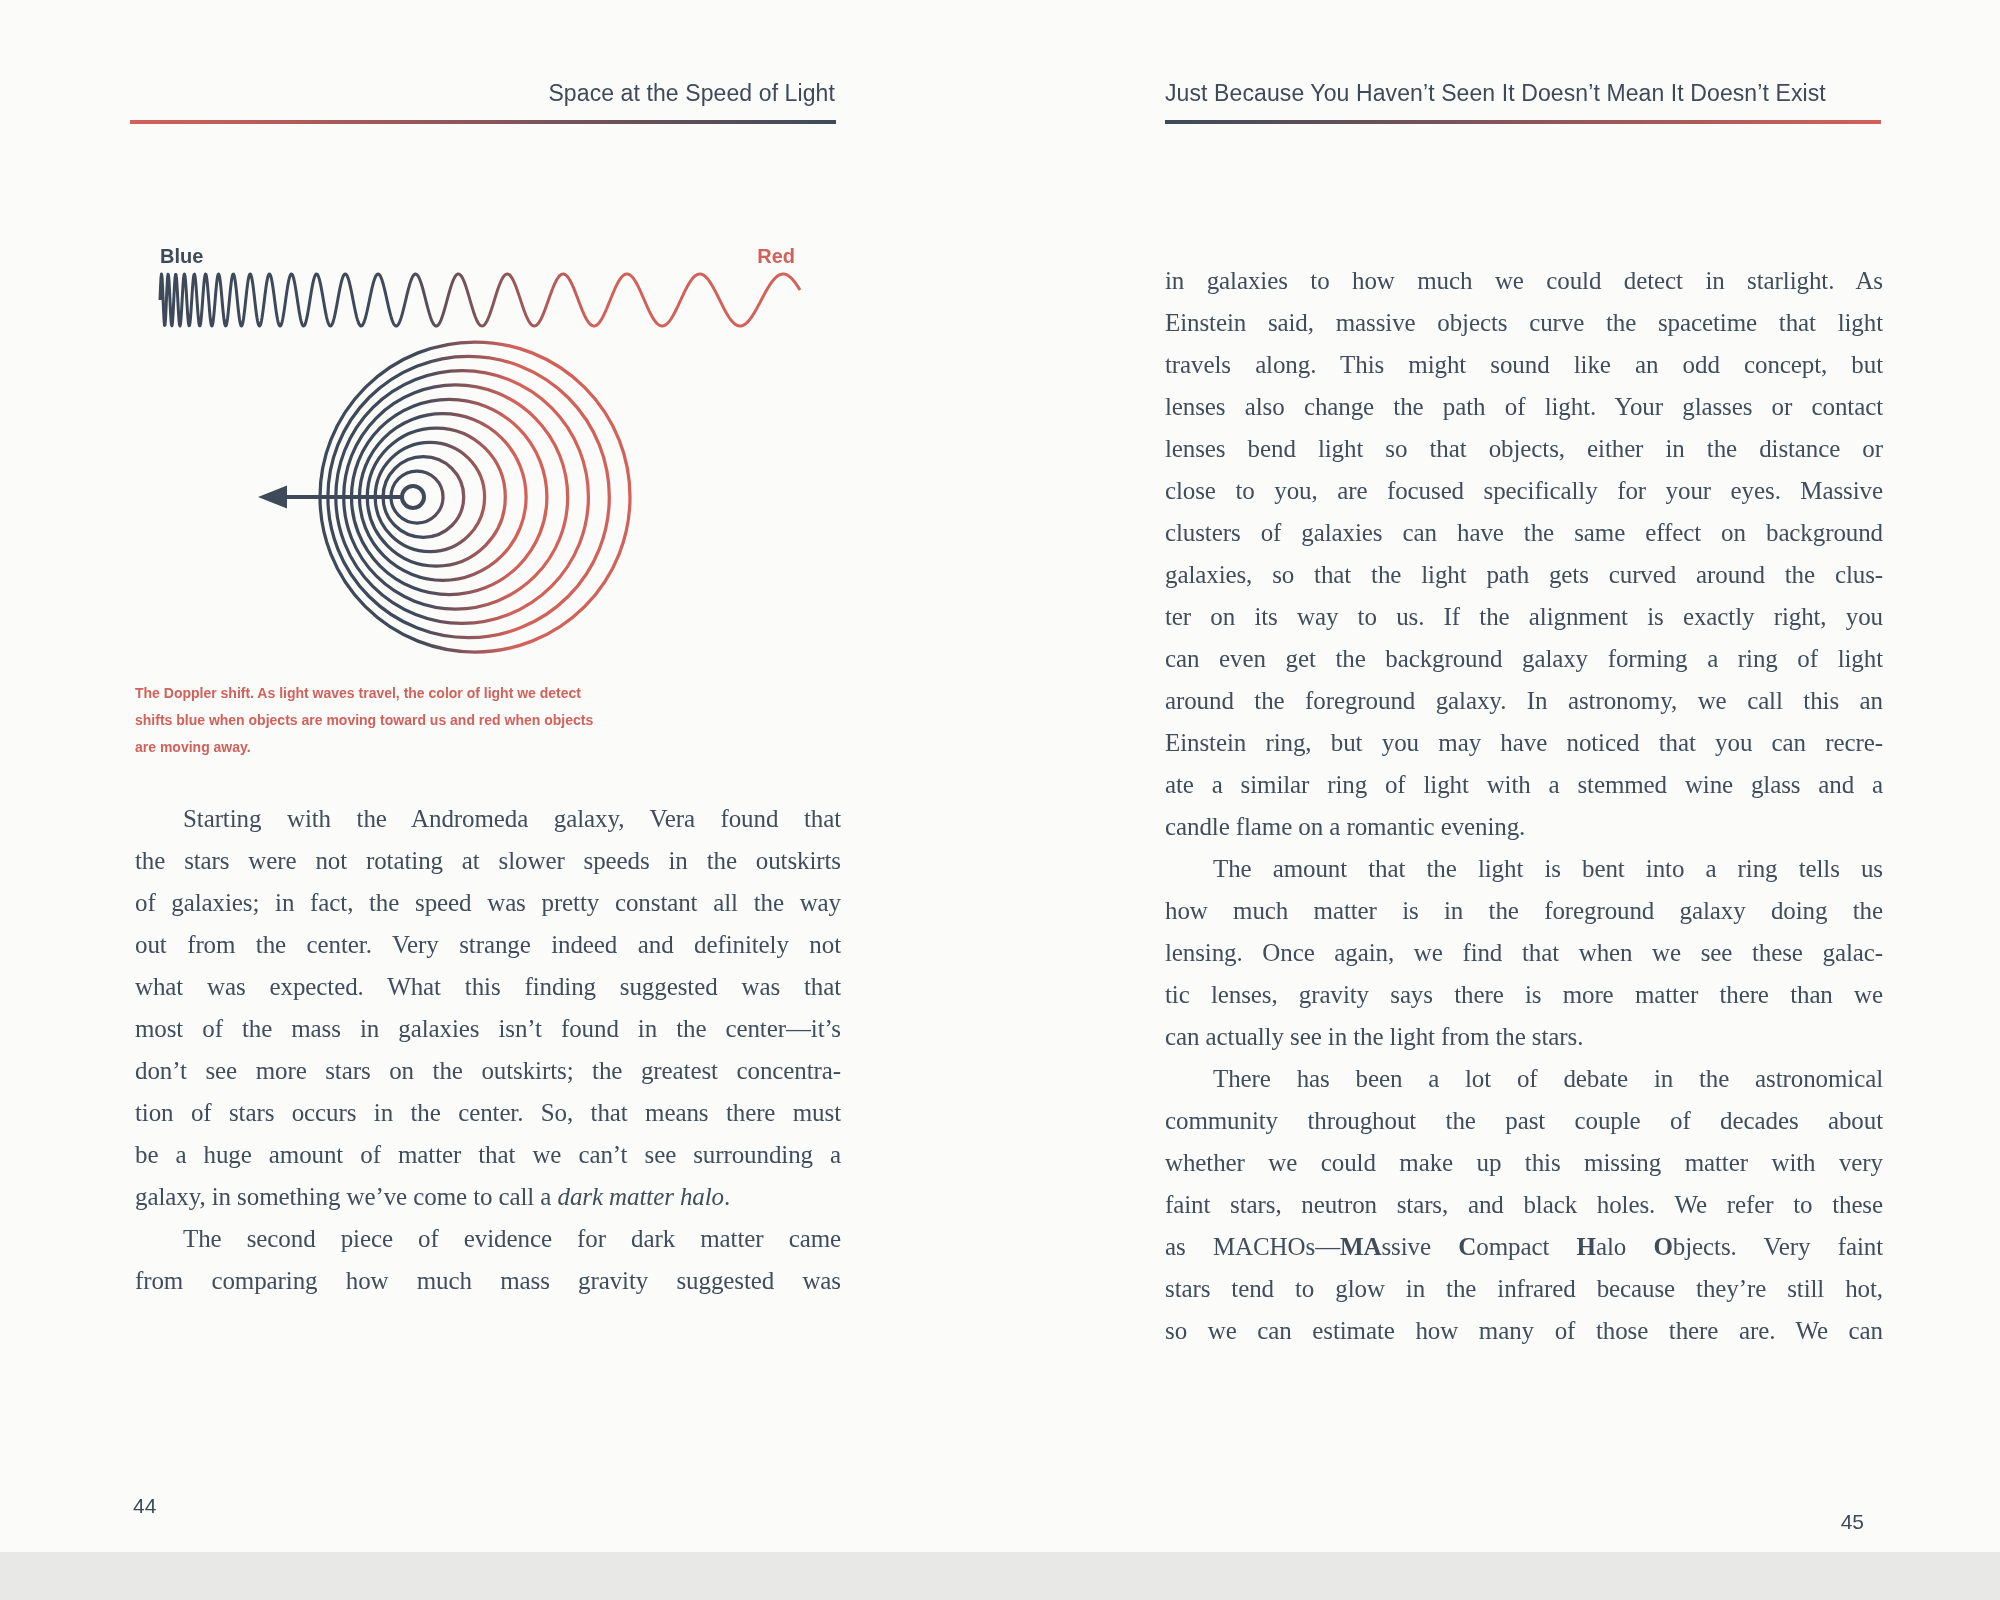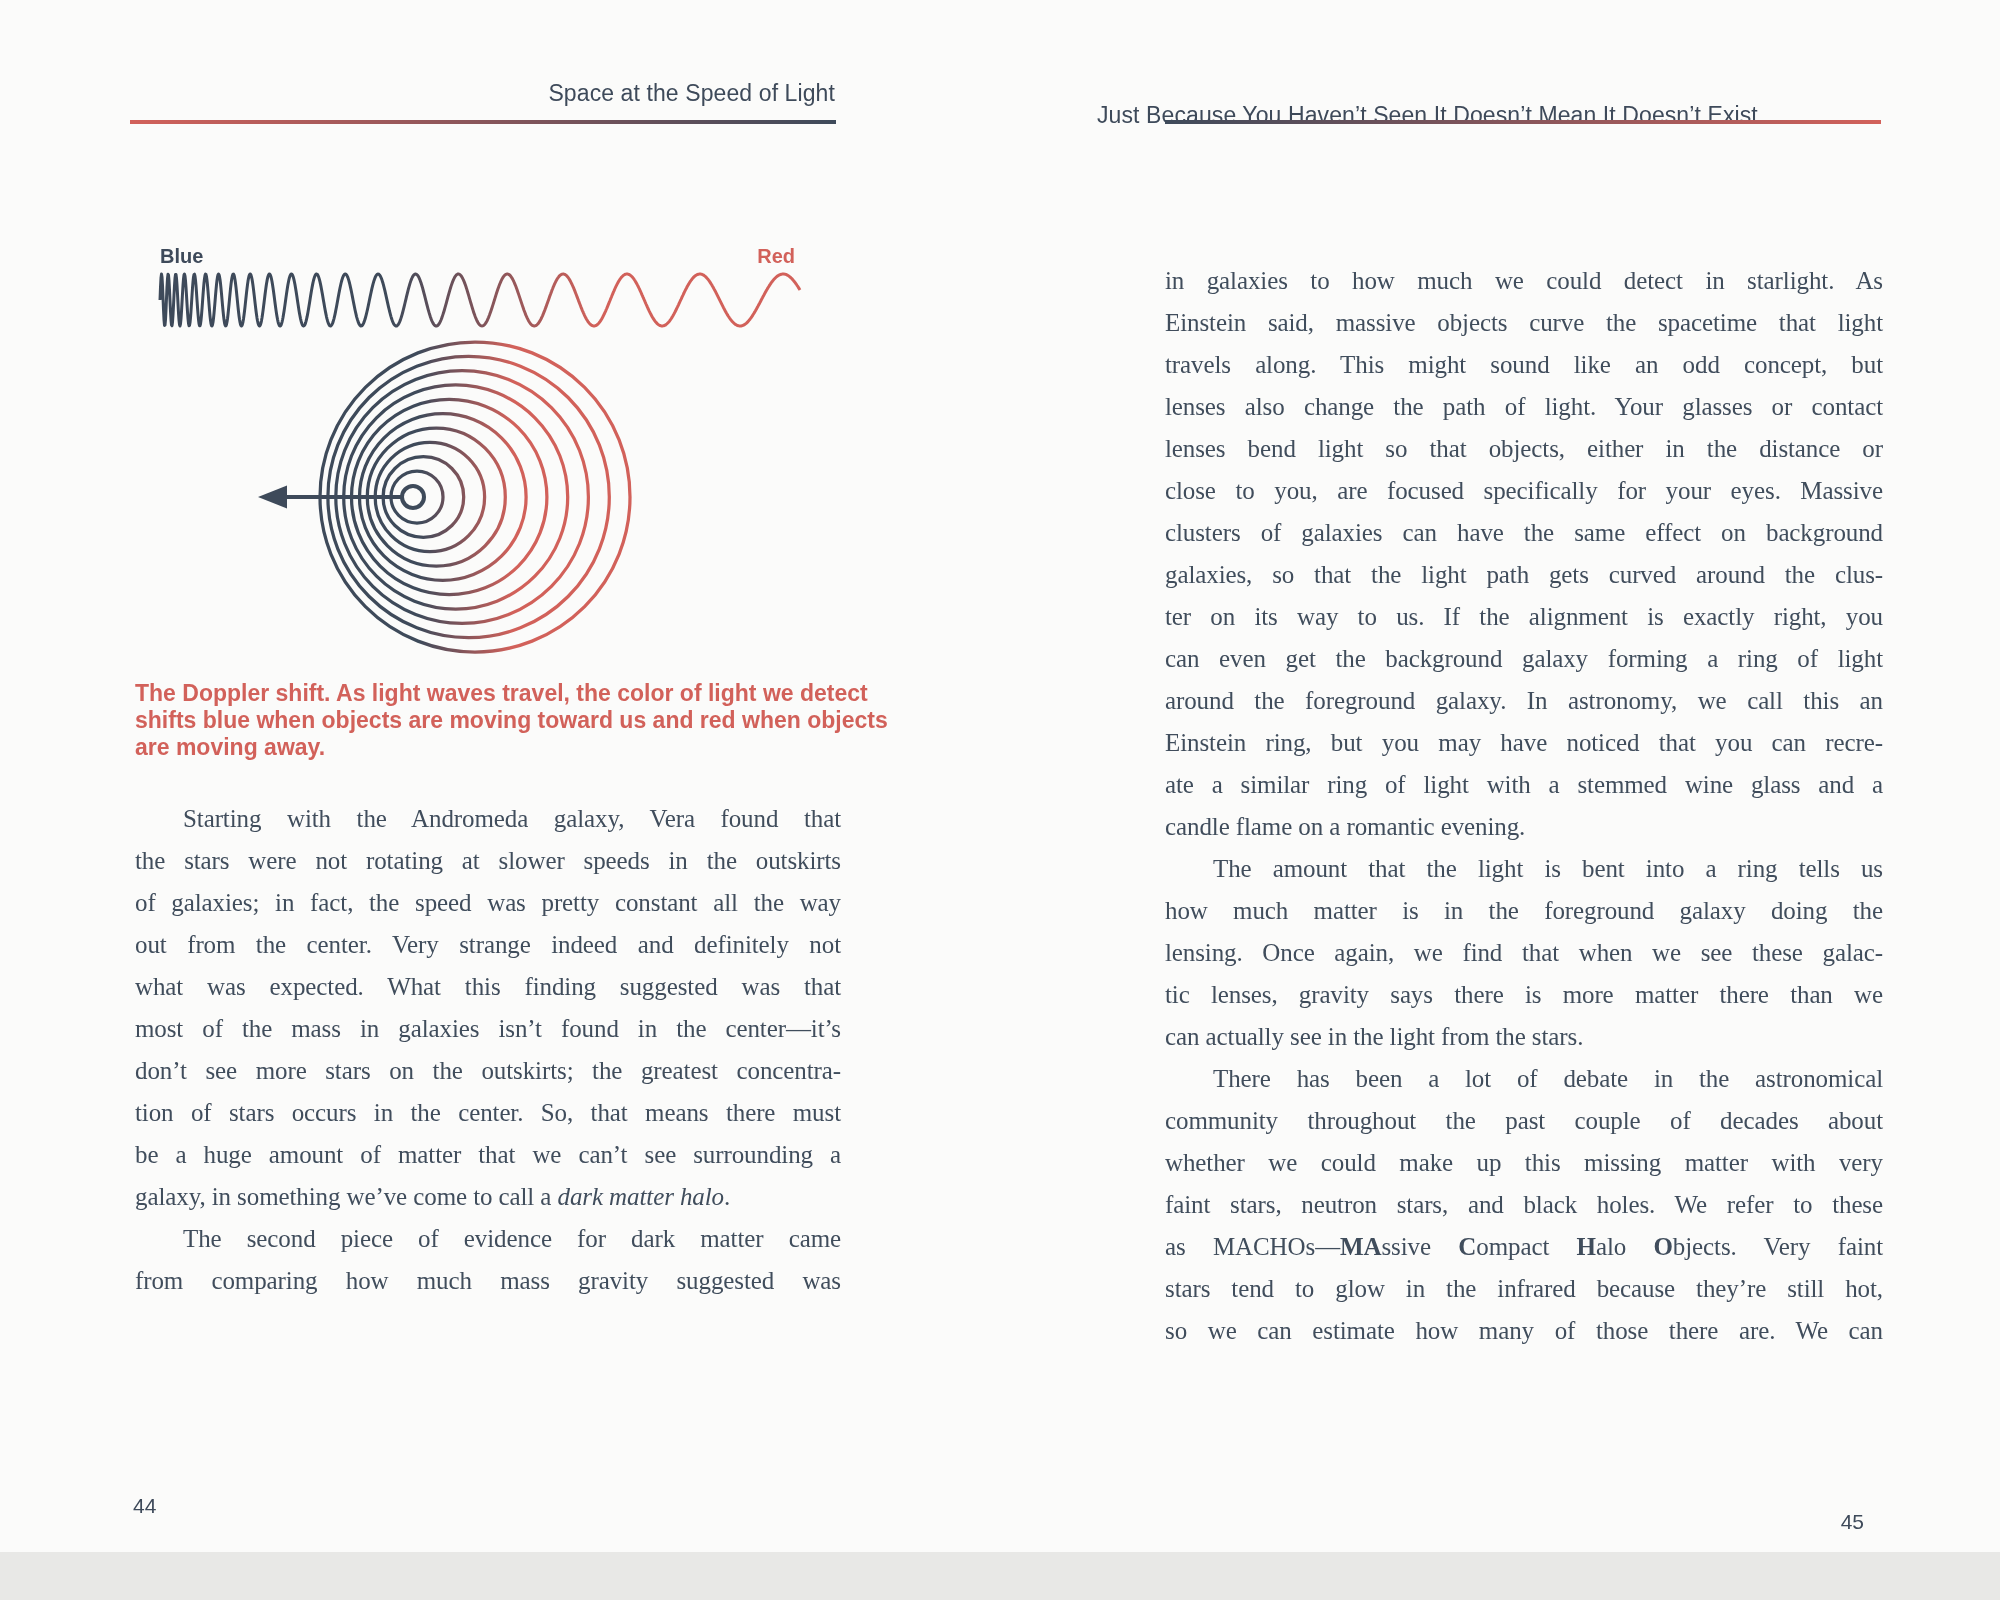--- a/index.html
+++ b/index.html
@@ -5,32 +5,32 @@
   html,body{margin:0;padding:0;background:#e8e8e6;}
   .canvas{
     position:relative;width:2000px;height:1552px;background:var(--paper,#fbfbfa);
     font-family:"Liberation Serif",serif;color:var(--text,#404d5c);overflow:hidden;
   }
   .running-head{
     position:absolute;top:80px;font-family:"Liberation Sans",sans-serif;
     font-size:23px;letter-spacing:.1px;color:var(--navy,#3b4857);white-space:nowrap;
   }
   .head-left{left:435px;width:400px;text-align:right;}
-  .head-right{left:1097px;width:730px;text-align:left;margin-top:22px;}
+  .head-right{left:1165px;width:730px;text-align:left;}
   .rule{position:absolute;top:120px;height:4px;}
   .rule-left{left:130px;width:706px;background:linear-gradient(90deg,var(--red,#cf5e57),var(--navy,#3b4857));}
   .rule-right{left:1165px;width:716px;background:linear-gradient(90deg,var(--navy,#3b4857),var(--red,#cf5e57));}
   figure{margin:0;}
   .fig-svg{position:absolute;left:130px;top:235px;}
   .lbl{font-family:"Liberation Sans",sans-serif;font-weight:bold;font-size:20px;}
   .lbl-navy{fill:var(--navy,#3b4857);}
   .lbl-red{fill:var(--red,#cf5e57);}
   .caption{
     position:absolute;left:135px;top:680px;width:680px;
-    font-family:"Liberation Sans",sans-serif;font-weight:bold;font-size:23px;
+    font-family:"Liberation Sans",sans-serif;font-weight:bold;font-size:14px;
     line-height:27px;color:var(--red,#cf5e57);
   }
   .caption div{white-space:nowrap;}
   .body{position:absolute;font-size:25px;letter-spacing:-0.1px;line-height:42px;}
   .body-left{left:135px;top:798px;width:706px;}
   .body-right{left:1165px;top:260px;width:718px;}
   .bodyline{height:42px;white-space:normal;}
   .bodyline.just{text-align:justify;text-align-last:justify;}
   .bodyline.end{text-align:left;}
   .bodyline.ind{padding-left:48px;}

